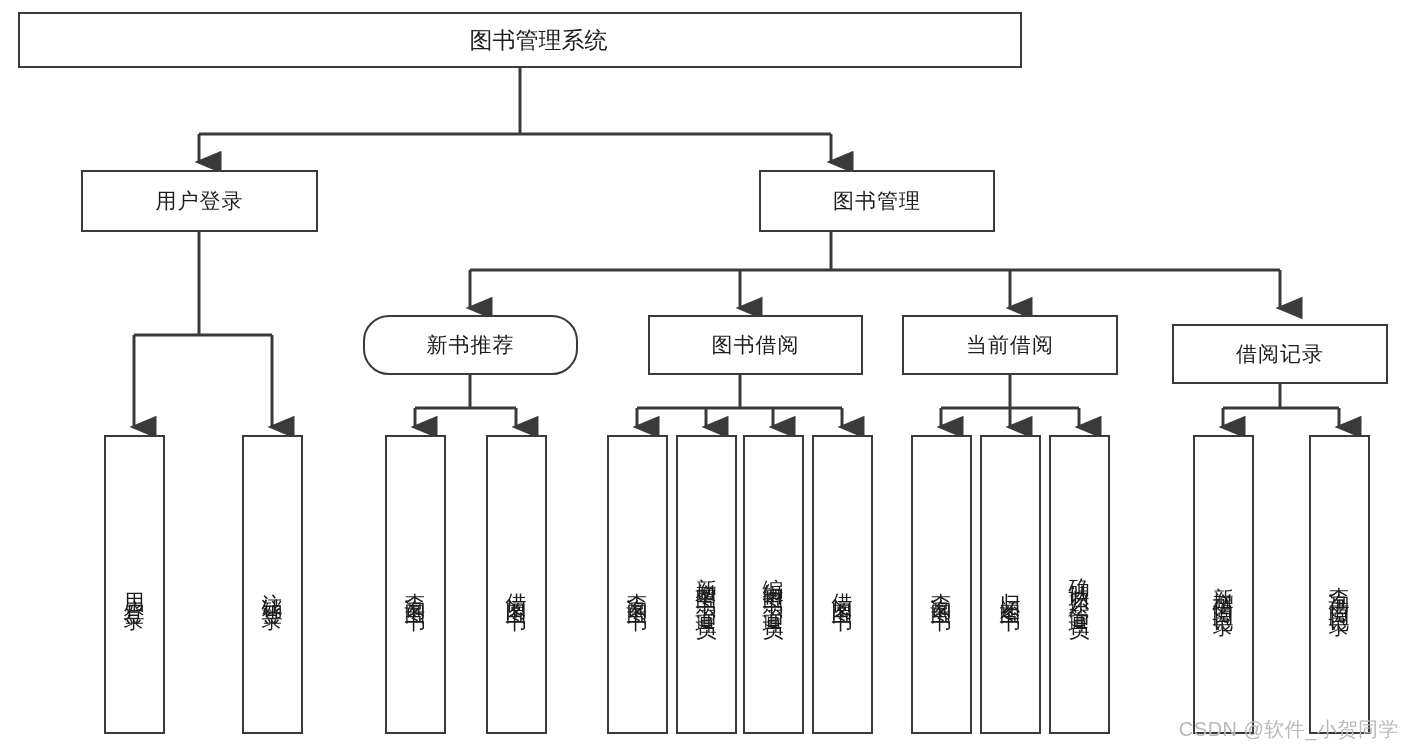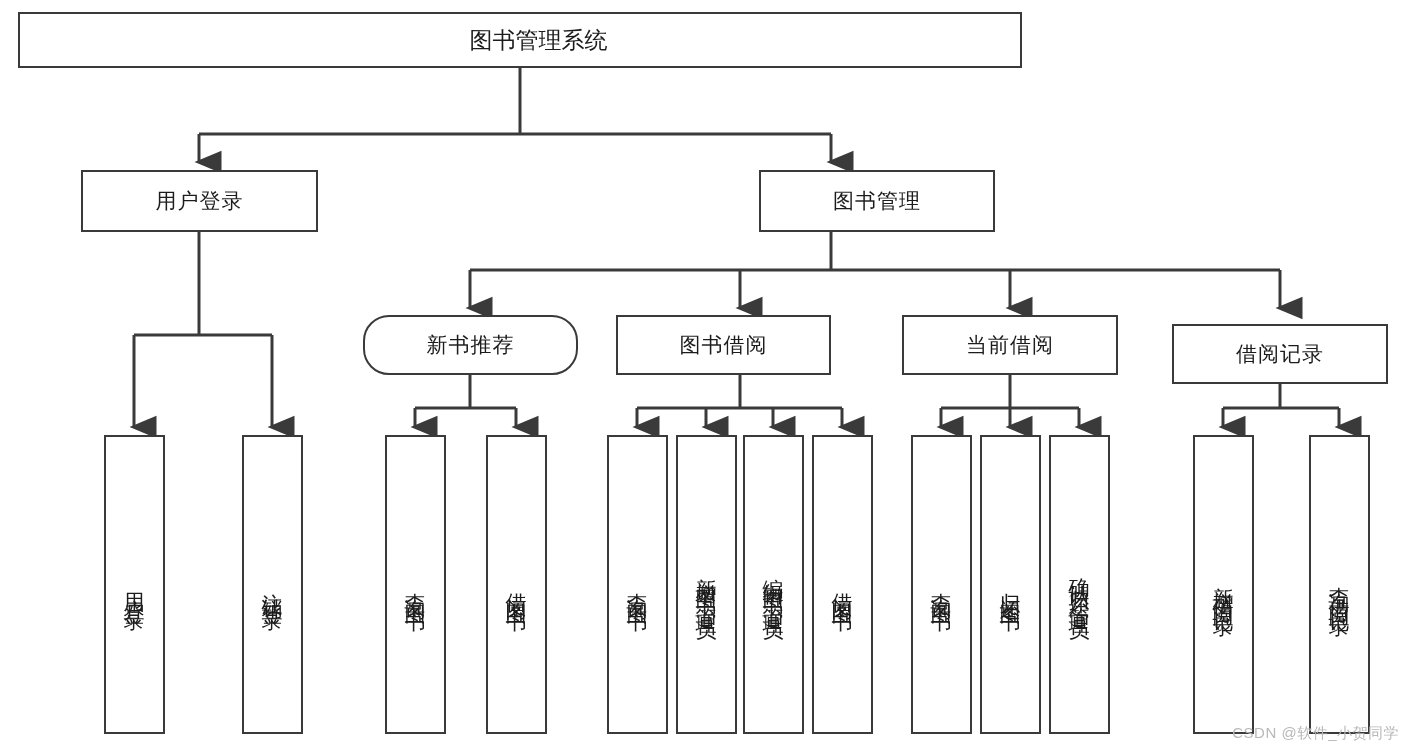--- a/index.html
+++ b/index.html
@@ -25,21 +25,21 @@
     font-size:21px;
     letter-spacing:6px;
     padding-top:6px;
     line-height:1;
   }
   .node.v span{writing-mode:vertical-rl;text-orientation:upright;display:block;}
   .watermark{
     position:absolute;
     right:6px;
     bottom:4px;
-    font-size:15px;
+    font-size:20px;
     color:#b9b9b9;
     letter-spacing:0.5px;
     white-space:nowrap;
   }
 </style>
 </head>
 <body>
 
 <div id="stage">
 
@@ -101,21 +101,21 @@
   <div class="node h" style="left:81px;top:170px;width:237px;height:62px;">
     <span>用户登录</span>
   </div>
   <div class="node h" style="left:712px;top:170px;width:236px;height:62px;margin-left:47px;">
     <span>图书管理</span>
   </div>
 
   <div class="node h" style="left:363px;top:315px;width:215px;height:60px;border-radius:26px;">
     <span>新书推荐</span>
   </div>
-  <div class="node h" style="left:616px;top:315px;width:215px;height:60px;">
+  <div class="node h" style="left:648px;top:315px;width:215px;height:60px;">
     <span>图书借阅</span>
   </div>
   <div class="node h" style="left:902px;top:315px;width:216px;height:60px;">
     <span>当前借阅</span>
   </div>
   <div class="node h" style="left:1172px;top:324px;width:216px;height:60px;">
     <span>借阅记录</span>
   </div>
 
   <div class="node v" style="left:104px;top:435px;width:61px;height:299px;">

